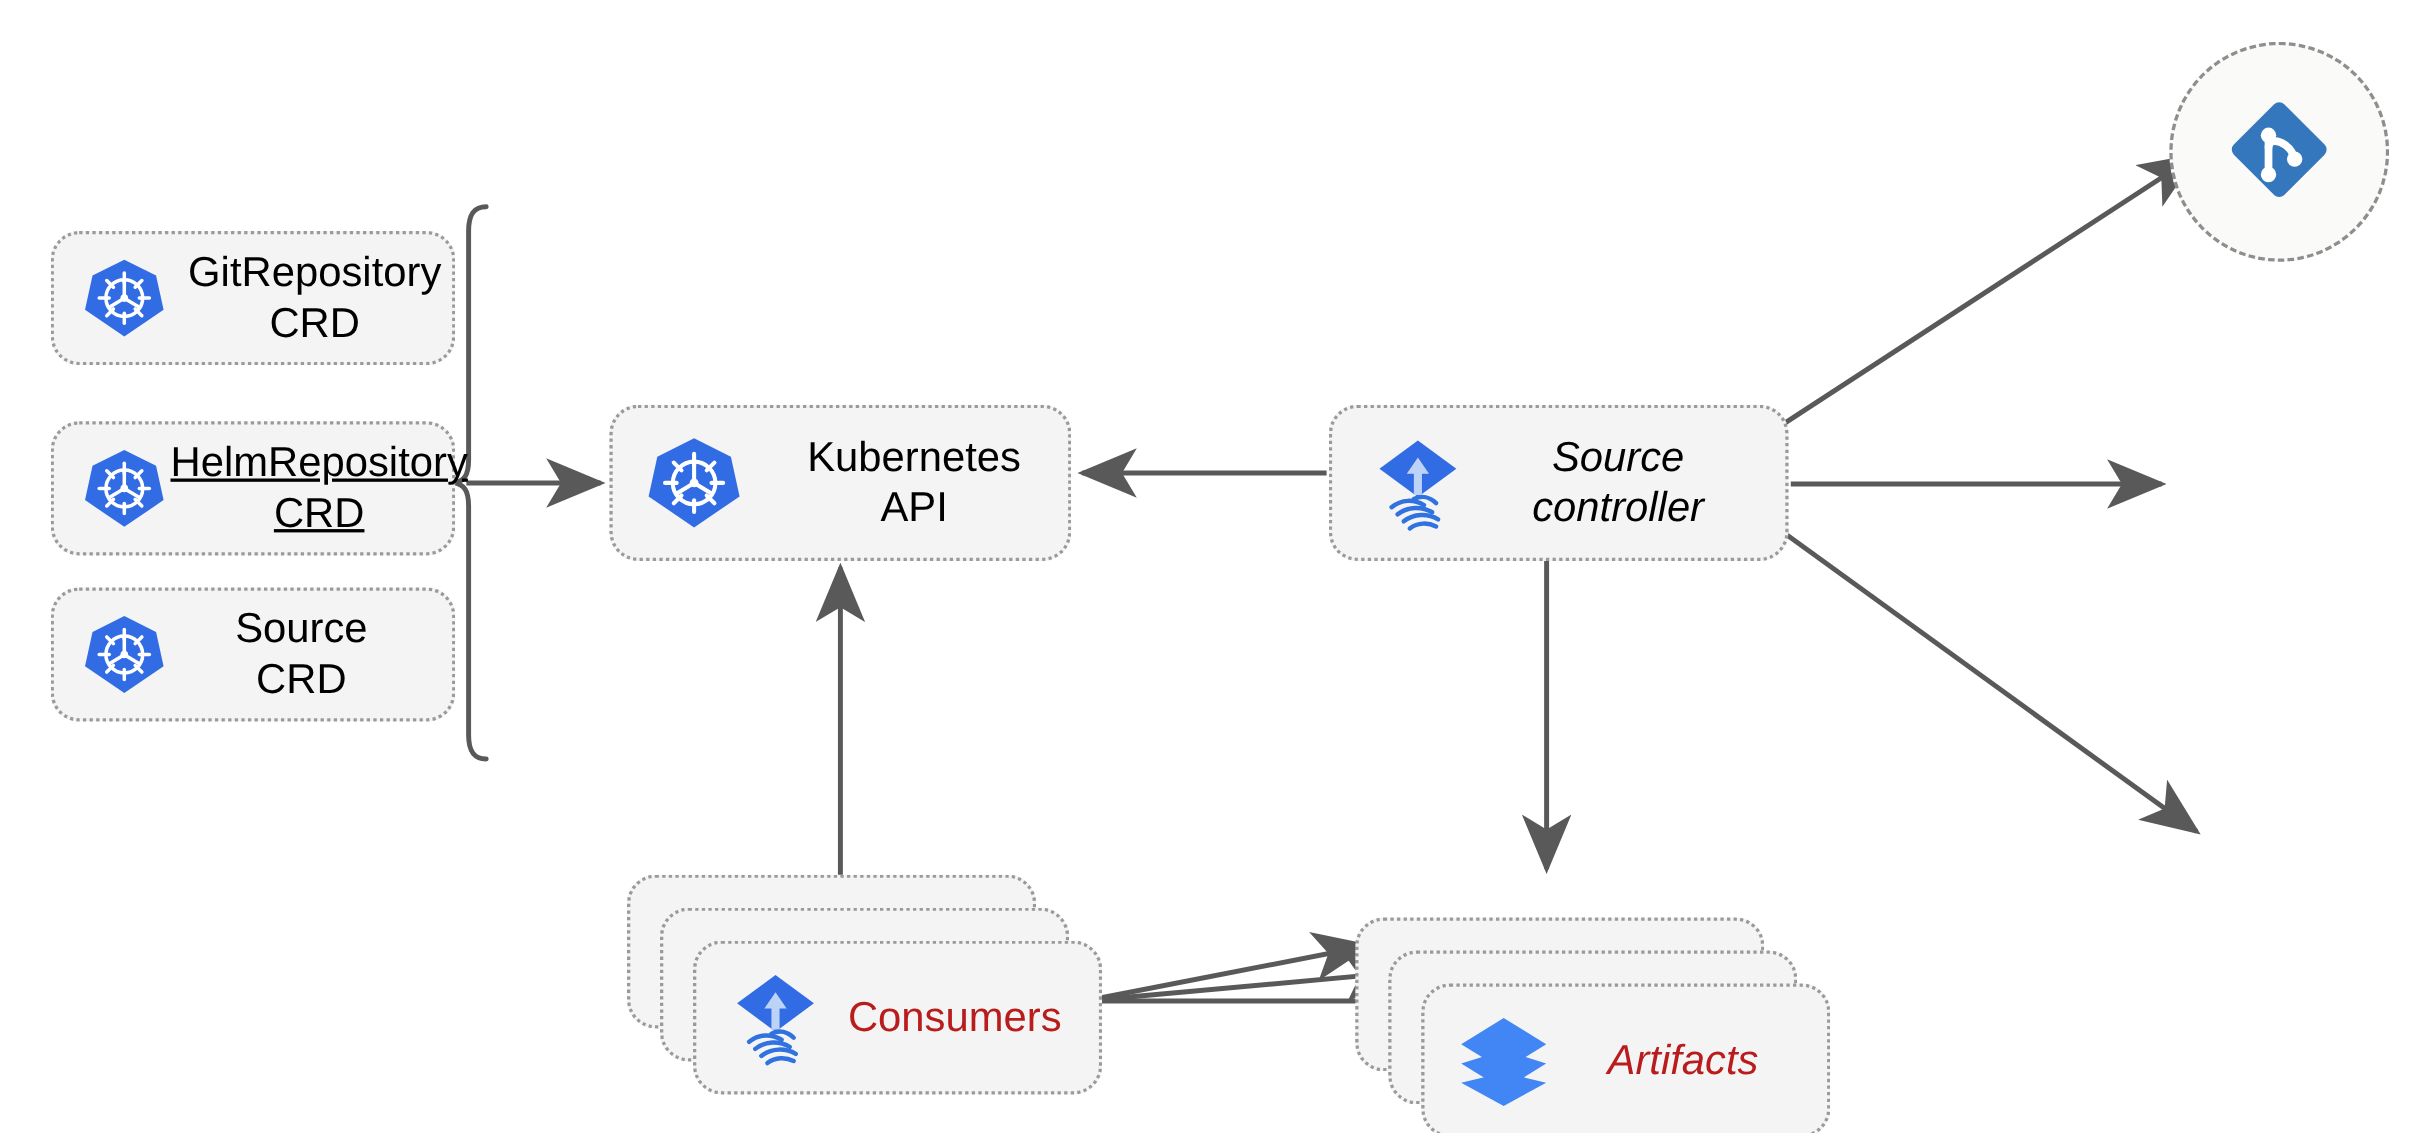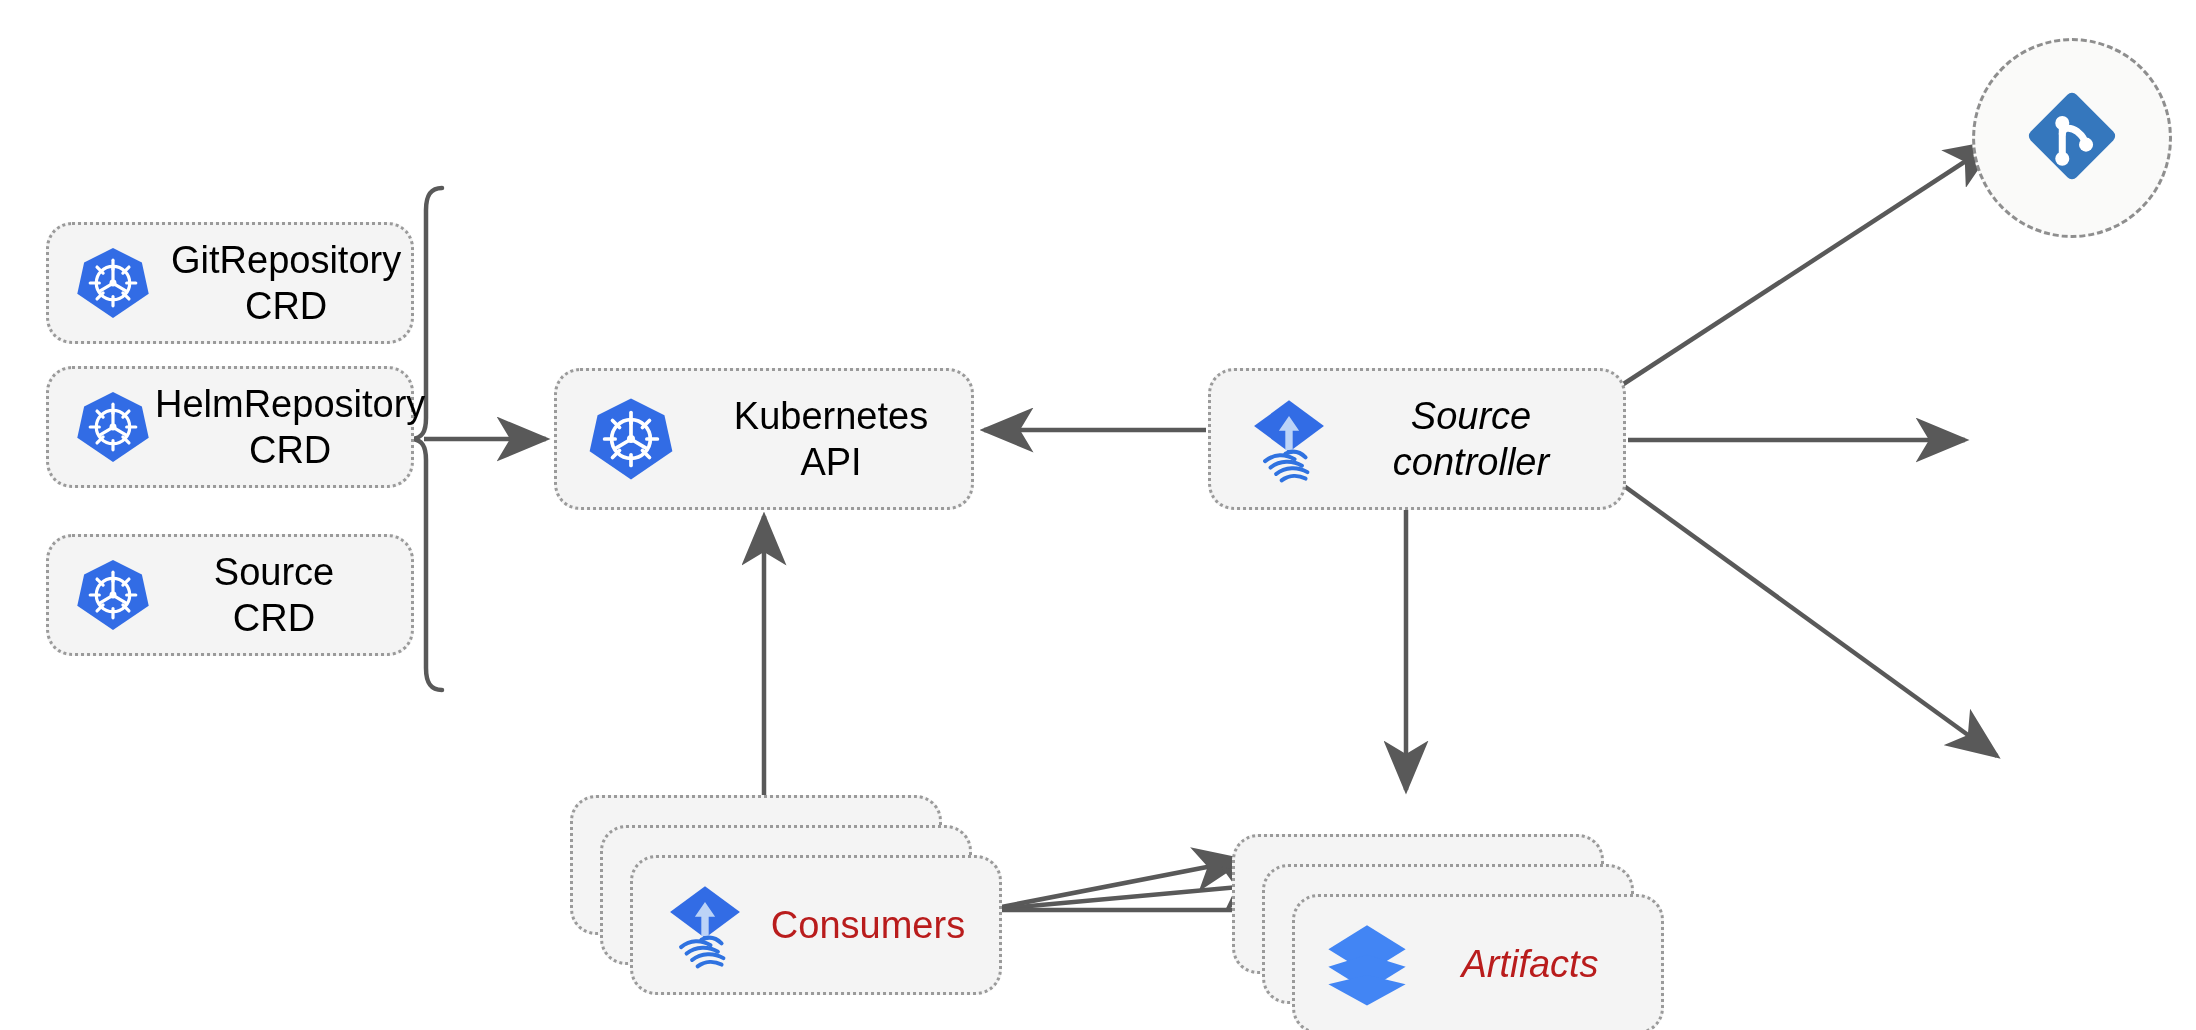--- a/index.html
+++ b/index.html
@@ -193,21 +193,21 @@
 
     <line x1="1406" y1="510" x2="1406" y2="790" stroke="#595959" stroke-width="4.5" marker-end="url(#arrowhead)"></line>
 
     <line x1="764" y1="855" x2="764" y2="516" stroke="#595959" stroke-width="4.5" marker-end="url(#arrowhead)"></line>
 
     <line x1="986" y1="910" x2="1243" y2="860" stroke="#595959" stroke-width="4.5" marker-end="url(#arrowhead)"></line>
     <line x1="986" y1="910" x2="1272" y2="884" stroke="#595959" stroke-width="4.5" marker-end="url(#arrowhead)"></line>
     <line x1="986" y1="910" x2="1302" y2="910" stroke="#595959" stroke-width="4.5" marker-end="url(#arrowhead)"></line>
   </svg>
 
-  <div class="node crd" style="left:46px; top:222px;gap:16px;">
+  <div class="node crd" style="left:46px; top:210px;gap:16px;">
     <span class="icon-wrap">
       <svg width="76" height="76" viewBox="0 0 100 100" xmlns="http://www.w3.org/2000/svg">
         <polygon points="50,4 88,23 97,64 50,96 3,64 12,23" fill="#326ce5"></polygon>
         <g fill="none" stroke="#ffffff" stroke-width="4.2" stroke-linecap="round">
           <circle cx="50" cy="50" r="22"></circle>
           <circle cx="50" cy="50" r="4.6" fill="#ffffff" stroke="none"></circle>
           <line x1="50" y1="20" x2="50" y2="32"></line>
           <line x1="50" y1="68" x2="50" y2="80"></line>
           <line x1="20" y1="50" x2="32" y2="50"></line>
           <line x1="68" y1="50" x2="80" y2="50"></line>
@@ -218,21 +218,21 @@
           <line x1="50" y1="46" x2="50" y2="28"></line>
           <line x1="53" y1="52" x2="68" y2="61"></line>
           <line x1="47" y1="52" x2="32" y2="61"></line>
         </g>
       </svg>
     </span>
     <span class="label">GitRepository
 CRD</span>
   </div>
 
-  <div class="node crd" style="left:46px; top:366px;">
+  <div class="node crd" style="left:46px; top:383px;text-decoration:underline;">
     <span class="icon-wrap">
       <svg width="76" height="76" viewBox="0 0 100 100" xmlns="http://www.w3.org/2000/svg">
         <polygon points="50,4 88,23 97,64 50,96 3,64 12,23" fill="#326ce5"></polygon>
         <g fill="none" stroke="#ffffff" stroke-width="4.2" stroke-linecap="round">
           <circle cx="50" cy="50" r="22"></circle>
           <circle cx="50" cy="50" r="4.6" fill="#ffffff" stroke="none"></circle>
           <line x1="50" y1="20" x2="50" y2="32"></line>
           <line x1="50" y1="68" x2="50" y2="80"></line>
           <line x1="20" y1="50" x2="32" y2="50"></line>
           <line x1="68" y1="50" x2="80" y2="50"></line>

